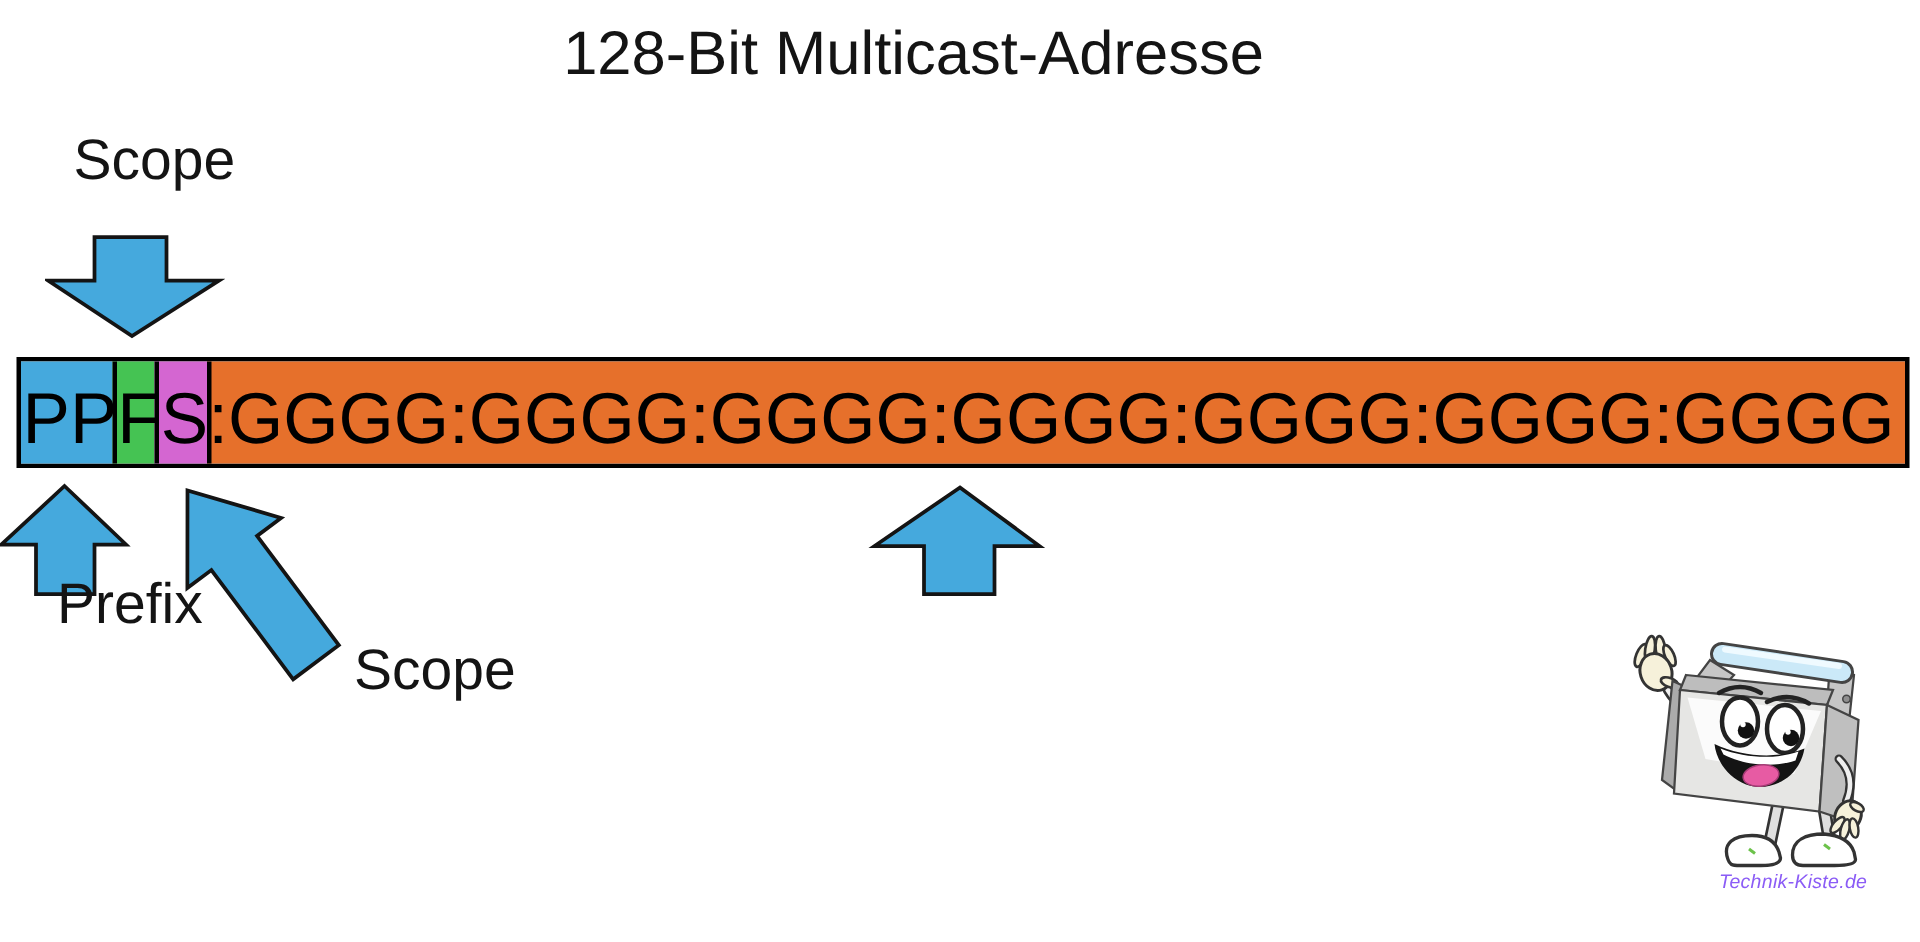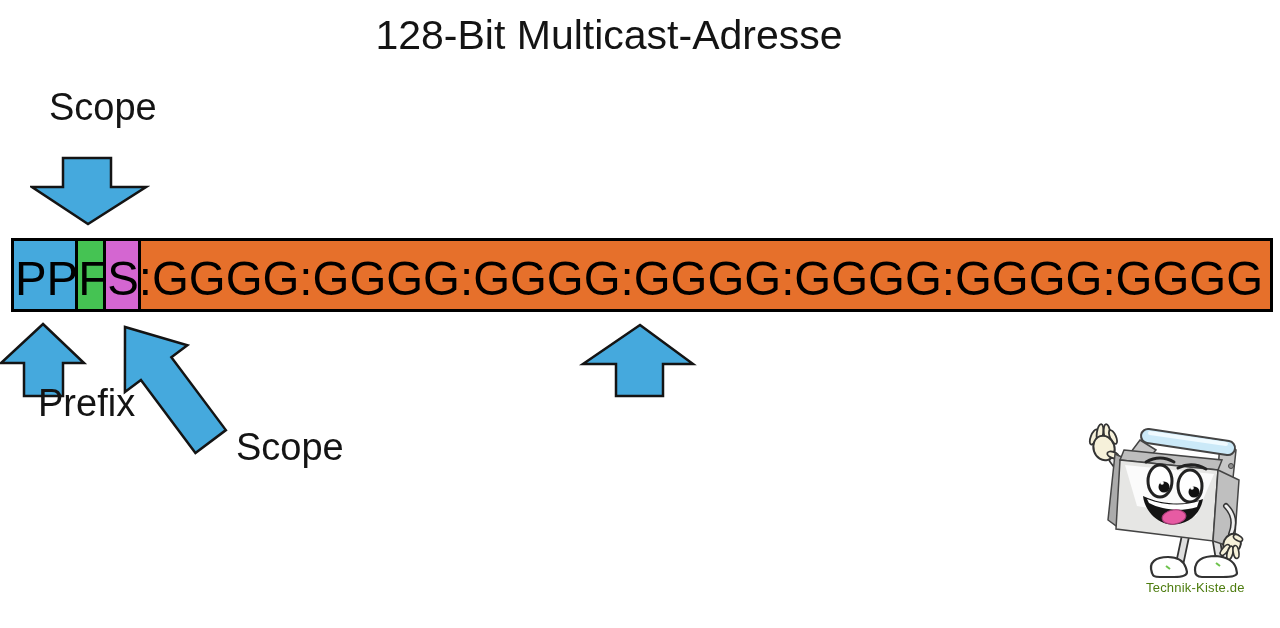--- a/index.html
+++ b/index.html
@@ -38,21 +38,21 @@
   .arrow-groupid-svg { left:575px; top:322px; }
   .mascot-svg        { left:1082px; top:410px; }
 
   .arrow-shape { fill:#45A9DD; stroke:#141414; stroke-width:2.5; stroke-linejoin:miter; }
 
   .address-text {
     font-family:"Liberation Sans", sans-serif; font-size:48px; fill:#000000;
   }
   .watermark {
     position:absolute; left:1146px; top:581px; font-size:13px; line-height:1;
-    color:#4d7c0f; letter-spacing:0.2px; white-space:nowrap;
+    color:#8b5cf6; letter-spacing:0.2px; white-space:nowrap;font-style:italic;
   }
 </style>
 </head>
 <body>
 
 <div class="canvas">
 
   <div class="title">128-Bit Multicast-Adresse</div>
 
   <div class="lbl lbl-flag">Scope</div>

